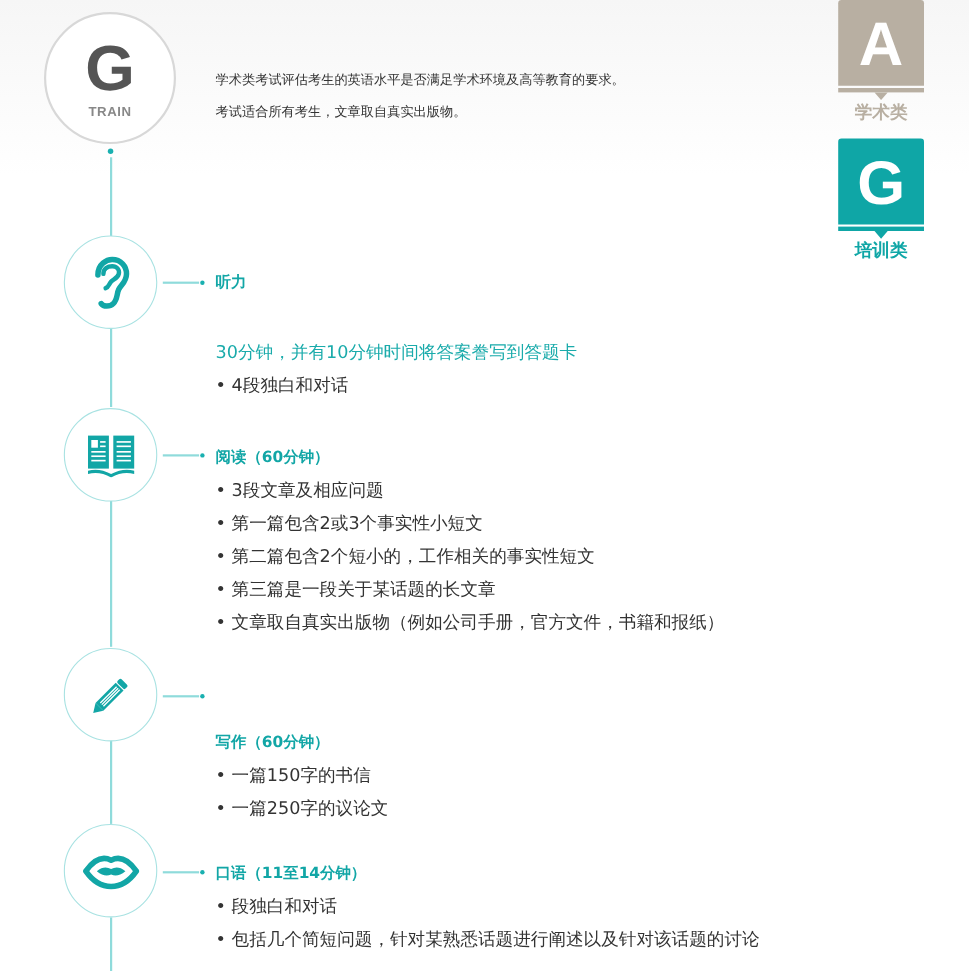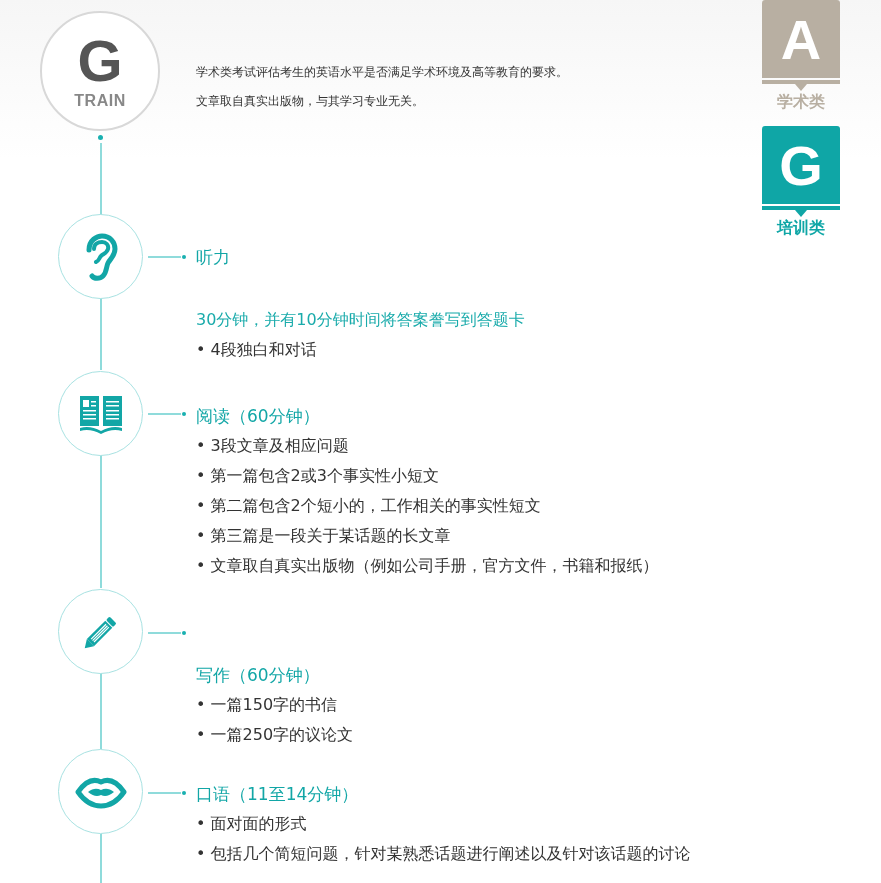--- a/index.html
+++ b/index.html
@@ -18,40 +18,40 @@
     position: absolute; left: 40px; top: 11px; width: 120px; height: 120px;
     border-radius: 50%; border: 2px solid #d8d8d8; background: #fff;
     display: flex; flex-direction: column; align-items: center; justify-content: center;
   }
   .train-letter {
     font-family: "Liberation Sans", sans-serif; font-weight: bold;
     font-size: 58px; color: #555; line-height: 50px; margin-top: 4px;
   }
   .train-sub {
     font-family: "Liberation Sans", sans-serif; font-weight: bold;
-    font-size: 16px; color: #888; margin-top: 6px; letter-spacing: 0.5px;
+    font-size: 12px; color: #888; margin-top: 6px; letter-spacing: 0.5px;
   }
   .intro {
     position: absolute; left: 196px; top: 58px; font-size: 12px;
     color: #333; line-height: 29px;
   }
   
   .vline { position: absolute; left: 100px; width: 1.5px; background: #8fdbdb; }
   .vdot { position: absolute; left: 98px; width: 5px; height: 5px; border-radius: 50%; background: #19b0b0; }
   .node {
     position: absolute; left: 58px; width: 85px; height: 85px; border-radius: 50%;
     border: 1.5px solid #a8e2e2; background: #fff;
     display: flex; align-items: center; justify-content: center;
   }
   .node svg { display: block; }
   .hline { position: absolute; left: 148px; width: 33px; height: 1.5px; background: #8fdbdb; }
   .hdot { position: absolute; left: 182px; width: 4px; height: 4px; border-radius: 50%; background: #19b0b0; }
   .section { position: absolute; left: 196px; }
   .sec-title {
-    font-size: 17px; font-weight: normal; color: #12a6a6; line-height: 30px;
+    font-size: 14px; font-weight: bold; color: #12a6a6; line-height: 30px;
   }
   .sec-sub { font-size: 16px; color: #1aabab; line-height: 30px; margin-top: 33px; }
   .sec-item { font-size: 16px; color: #333; line-height: 30px; }
   .sec-item::before { content: "• "; color: #333; }
   
   .badge { position: absolute; left: 762px; width: 78px; }
   .badge-box {
     width: 78px; height: 78px; color: #fff; font-family: "Liberation Sans", sans-serif;
     font-weight: bold; font-size: 56px; display: flex; align-items: center; justify-content: center;
     border-radius: 3px 3px 0 0;
@@ -78,21 +78,21 @@
 
 <div class="top-grad"></div>
 
 <div class="train-circle">
   <div class="train-letter">G</div>
   <div class="train-sub">TRAIN</div>
 </div>
 
 <div class="intro">
   <div>学术类考试评估考生的英语水平是否满足学术环境及高等教育的要求。</div>
-  <div>文章取自真实出版物，与其学习专业无关。</div>
+  <div>考试适合所有考生，文章取自真实出版物。</div>
 </div>
 
 <div class="badge badge-a" style="top:0px;">
   <div class="badge-box">A</div>
   <div class="badge-bar">
       <div class="badge-tri"></div>
     </div>
   <div class="badge-label">学术类</div>
 </div>
 
@@ -177,15 +177,15 @@
 <div class="node" style="top:749px;">
   <svg width="52" height="34" viewBox="0 0 52 34">
     <path d="M3 17 C10 7 18 3 26 7 C34 3 42 7 49 17 C42 27 34 31 26 31 C18 31 10 27 3 17 Z" fill="none" stroke="#12a6a6" stroke-width="5" stroke-linejoin="round"></path>
     <path d="M13 17 C18 13 22 13 26 15 C30 13 34 13 39 17 C34 21 30 22 26 20 C22 22 18 21 13 17 Z" fill="#12a6a6"></path>
   </svg>
 </div>
 <div class="hline" style="top:792px;"></div>
 <div class="hdot" style="top:791px;"></div>
 <div class="section" style="top:779px;">
   <div class="sec-title">口语（11至14分钟）</div>
-  <div class="sec-item">面对面的形式</div>
+  <div class="sec-item">段独白和对话</div>
   <div class="sec-item">包括几个简短问题，针对某熟悉话题进行阐述以及针对该话题的讨论</div>
 </div>
 
 </body></html>

